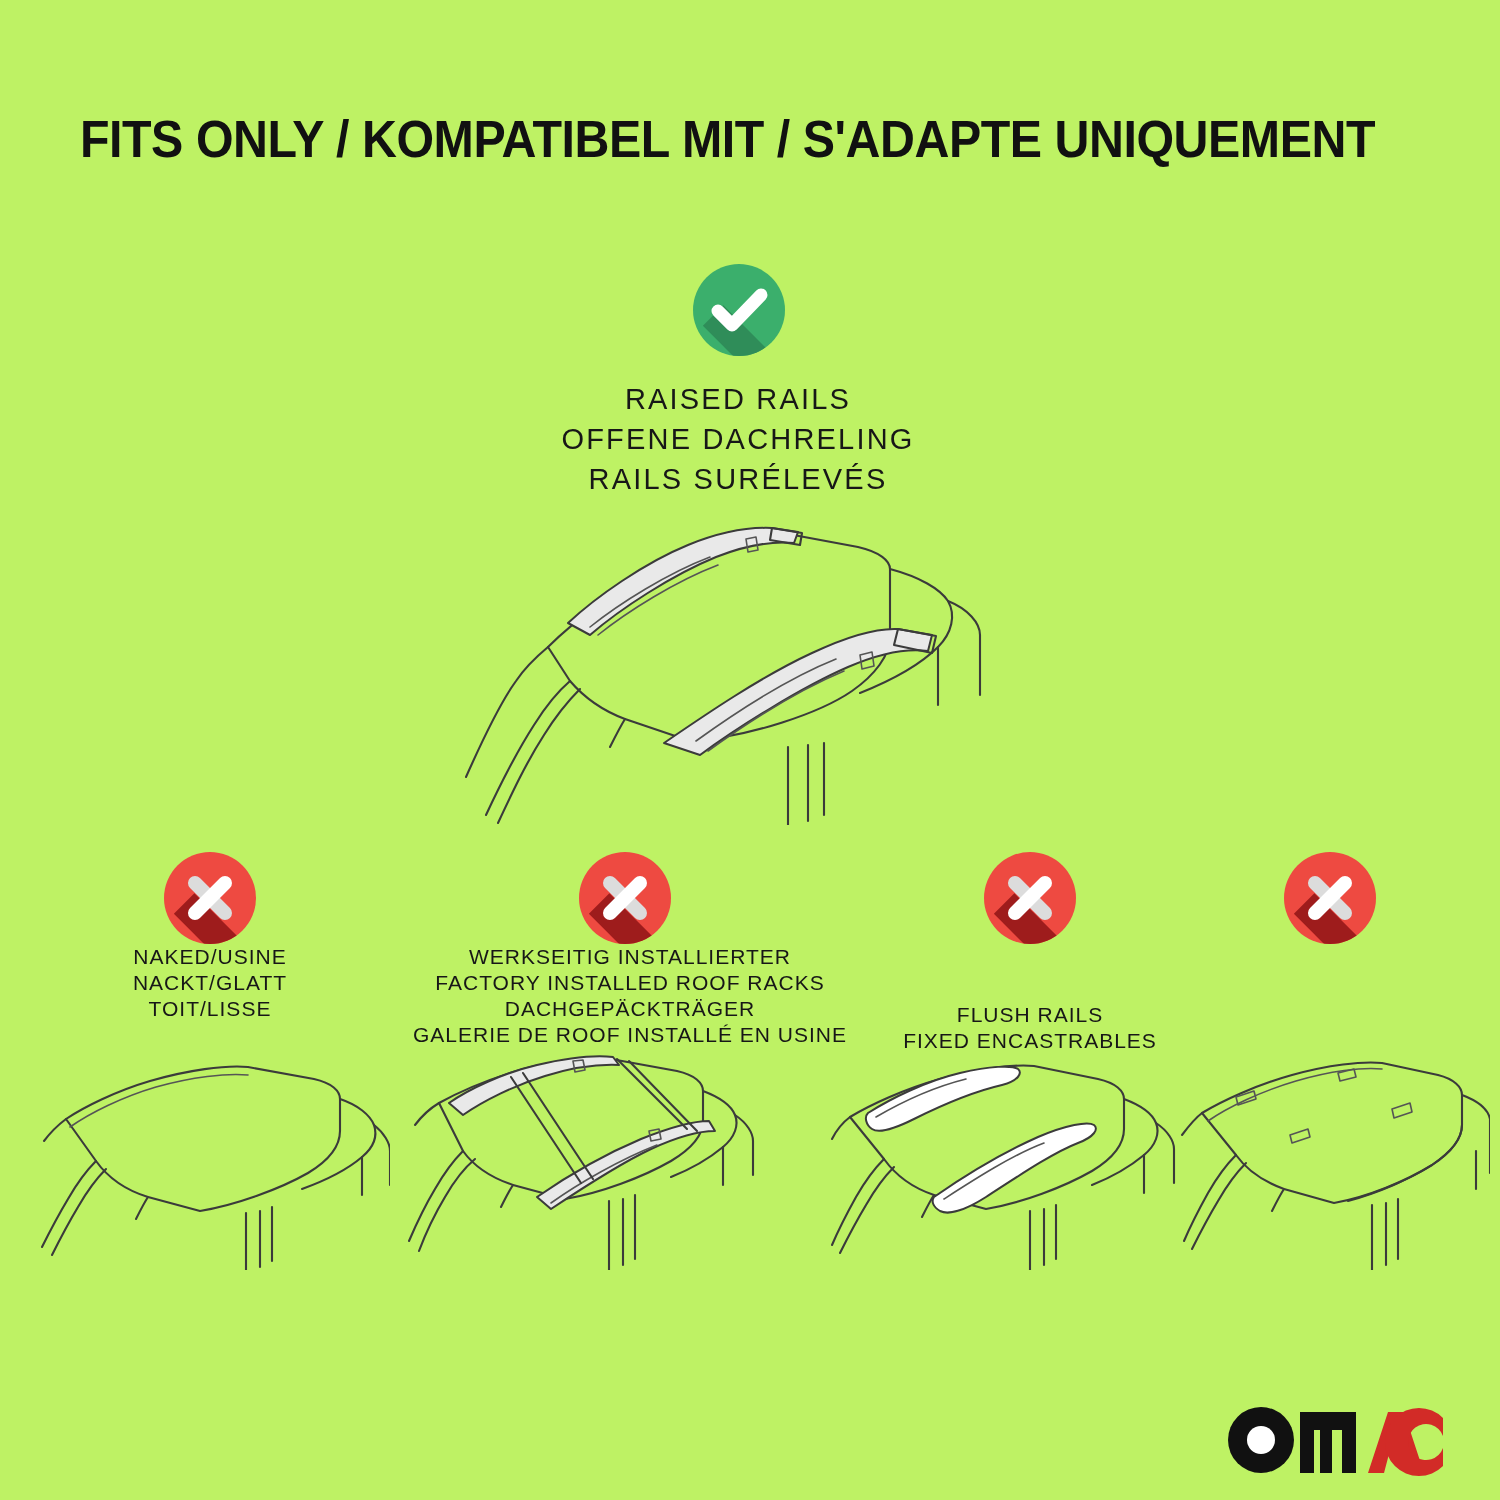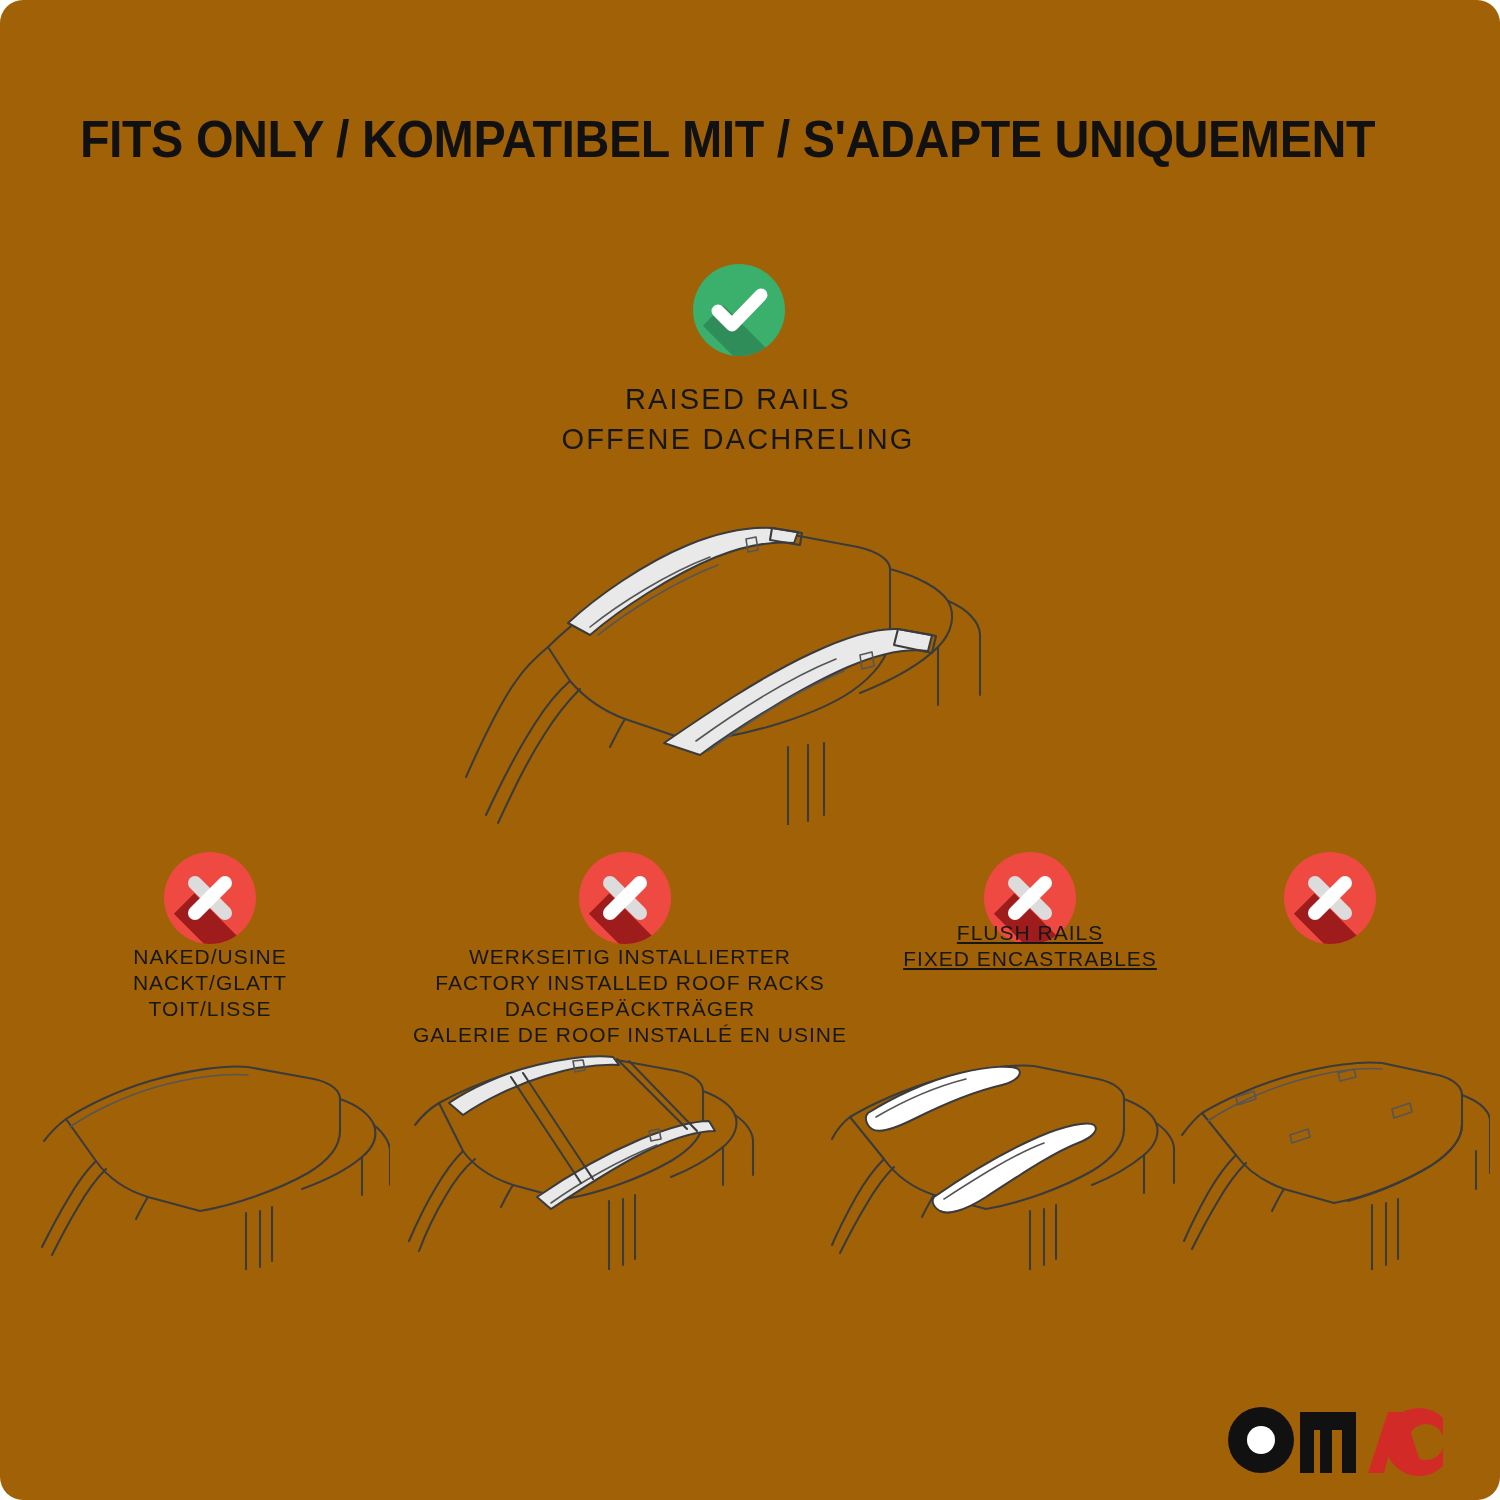--- a/index.html
+++ b/index.html
@@ -4,25 +4,24 @@
 <style>
   html, body {
     margin: 0;
     padding: 0;
     background: #ffffff;
   }
   #page {
     position: relative;
     width: 1500px;
     height: 1500px;
-    background: #a16207;
+    background: #bef264;
     overflow: hidden;
     font-family: "Liberation Sans", sans-serif;
     color: #1a1a1a;
-    border-radius: 23px;
   }
 
   
   .title {
     position: absolute;
     left: 80px;
     top: 108px;
     width: 1340px;
     font-family: "Liberation Sans", sans-serif;
     font-weight: bold;
@@ -136,20 +135,21 @@
       <div class="icon-shadow" style="background:#2F8D59;"></div>
     </div>
     <svg class="icon-glyph" viewBox="0 0 92 92" xmlns="http://www.w3.org/2000/svg">
       <path d="M25 47 L39 61 L68 31" fill="none" stroke="#FFFFFF" stroke-width="13" stroke-linecap="round" stroke-linejoin="round"></path>
     </svg>
   </div>
 
   <div class="label label-main" style="left:450px; top:379px; width:576px;">
     <div>RAISED RAILS</div>
     <div>OFFENE DACHRELING</div>
+    <div>RAILS SURÉLEVÉS</div>
   </div>
 
   <div class="drawing" style="left:420px; top:505px; width:660px; height:320px;">
     <svg viewBox="0 0 660 320" xmlns="http://www.w3.org/2000/svg">
 
       <path class="ln" d="M128 142 C150 120 205 75 262 48 C300 30 330 24 352 26 L438 42 C460 47 470 56 470 64
                            L470 132 C470 150 455 170 432 186 C400 208 330 232 270 236 L205 214 C178 204 162 190 150 176 Z" fill="#ffffff"></path>
 
       <path class="fill-soft" d="M148 118 C176 92 224 58 268 40 C300 27 330 22 352 23 L378 27 L374 38 C352 36 324 41 296 52
                                   C252 70 200 104 170 130 Z"></path>
@@ -262,21 +262,21 @@
 
   <div class="icon-wrap" style="left:984px; top:852px;">
     <div class="icon-circle" style="background:#EE4A41;">
       <div class="icon-shadow" style="background:#9E1C1C;"></div>
     </div>
     <svg class="icon-glyph" viewBox="0 0 92 92" xmlns="http://www.w3.org/2000/svg">
       <path d="M31 31 L61 61" fill="none" stroke="#DCDCDC" stroke-width="14" stroke-linecap="round"></path>
       <path d="M61 31 L31 61" fill="none" stroke="#FFFFFF" stroke-width="14" stroke-linecap="round"></path>
     </svg>
   </div>
-  <div class="label label-sub" style="left:845px; top:920px; width:370px;text-decoration:underline;">
+  <div class="label label-sub" style="left:845px; top:1002px; width:370px;">
     <div>FLUSH RAILS</div>
     <div>FIXED ENCASTRABLES</div>
   </div>
   <div class="drawing" style="left:830px; top:1055px; width:350px; height:215px;">
     <svg viewBox="0 0 350 215" xmlns="http://www.w3.org/2000/svg">
       <path class="ln" d="M20 62 C40 50 74 34 110 24 C146 14 182 9 204 11 L268 24 C286 28 294 36 294 44
                            L294 74 C294 90 282 104 262 116 C234 132 192 148 156 154 L104 140 C80 132 64 118 54 104 Z" fill="#ffffff"></path>
 
       <path class="fill-white" d="M38 58 C60 44 96 26 130 18 C160 11 182 10 188 14 C193 18 188 26 172 30
                                    C146 36 112 50 84 64 C62 75 48 78 42 74 C36 70 34 62 38 58 Z"></path>

